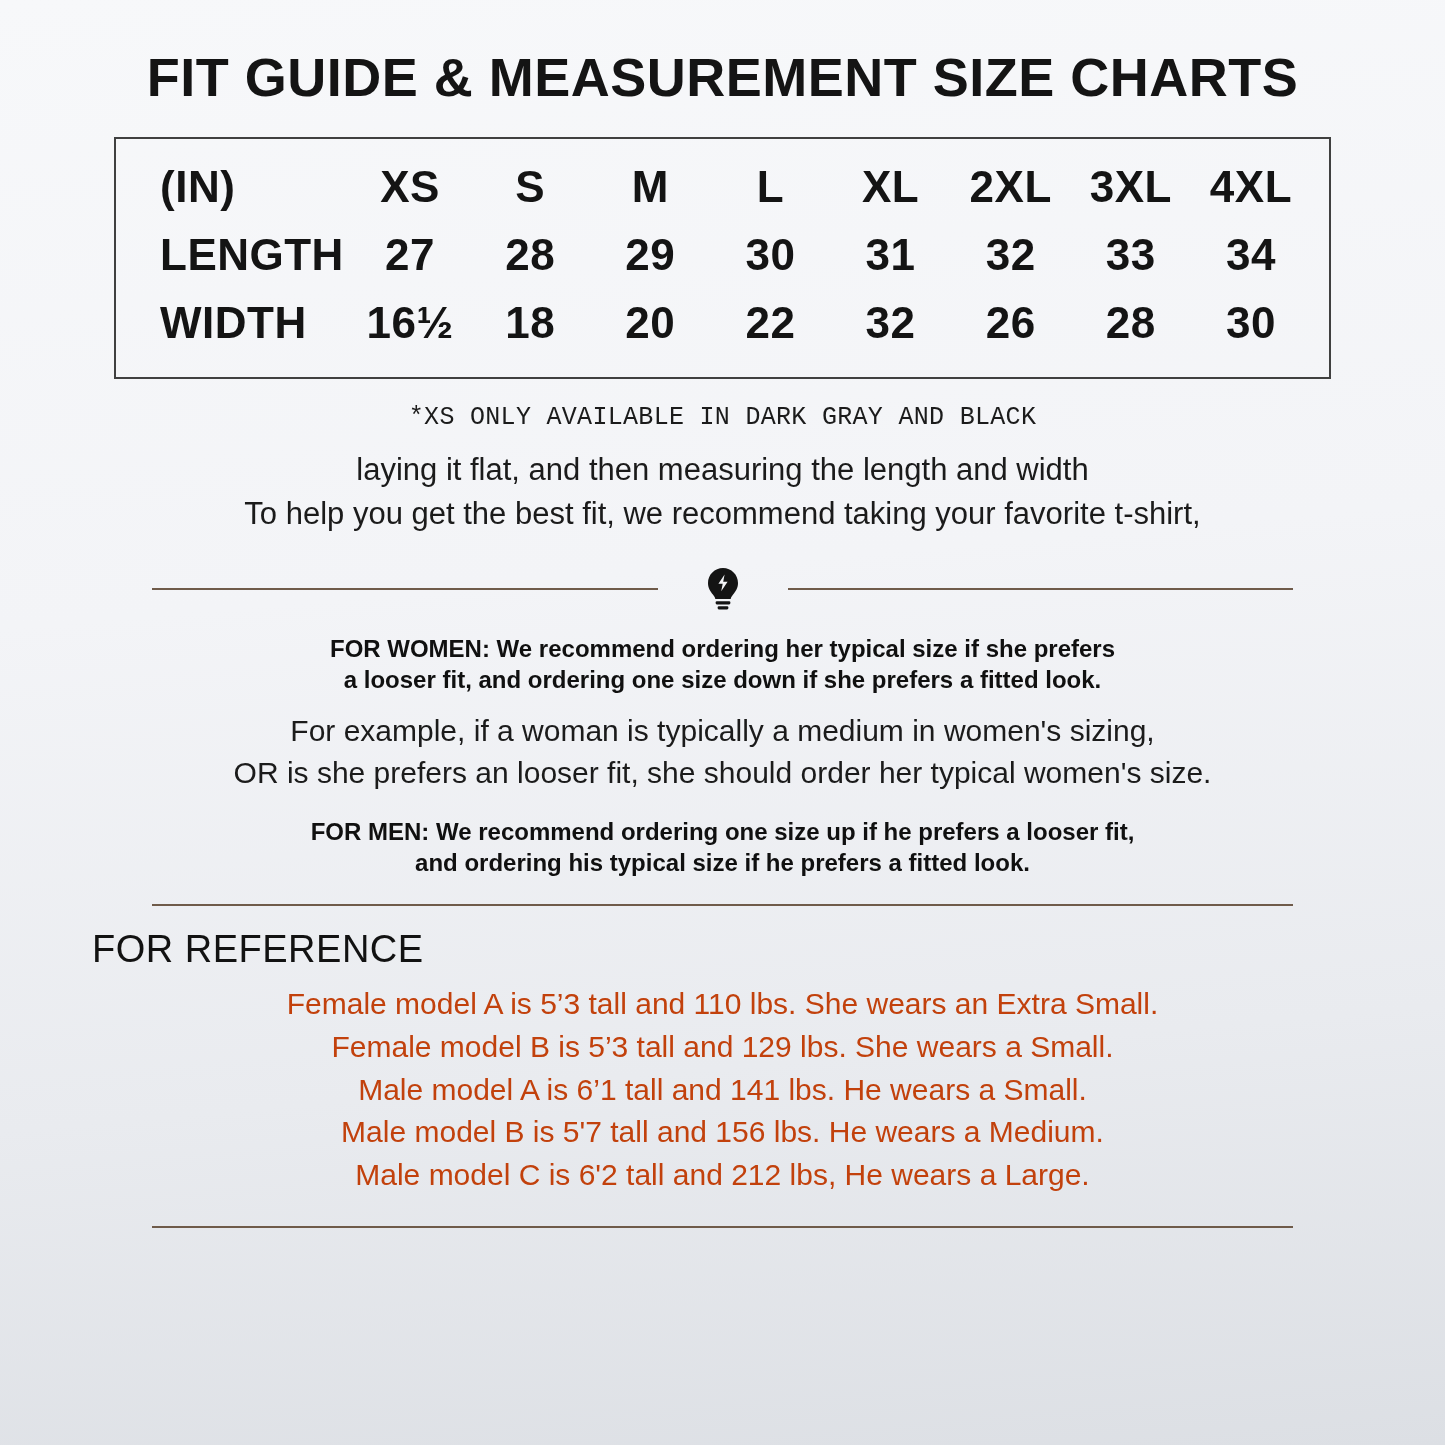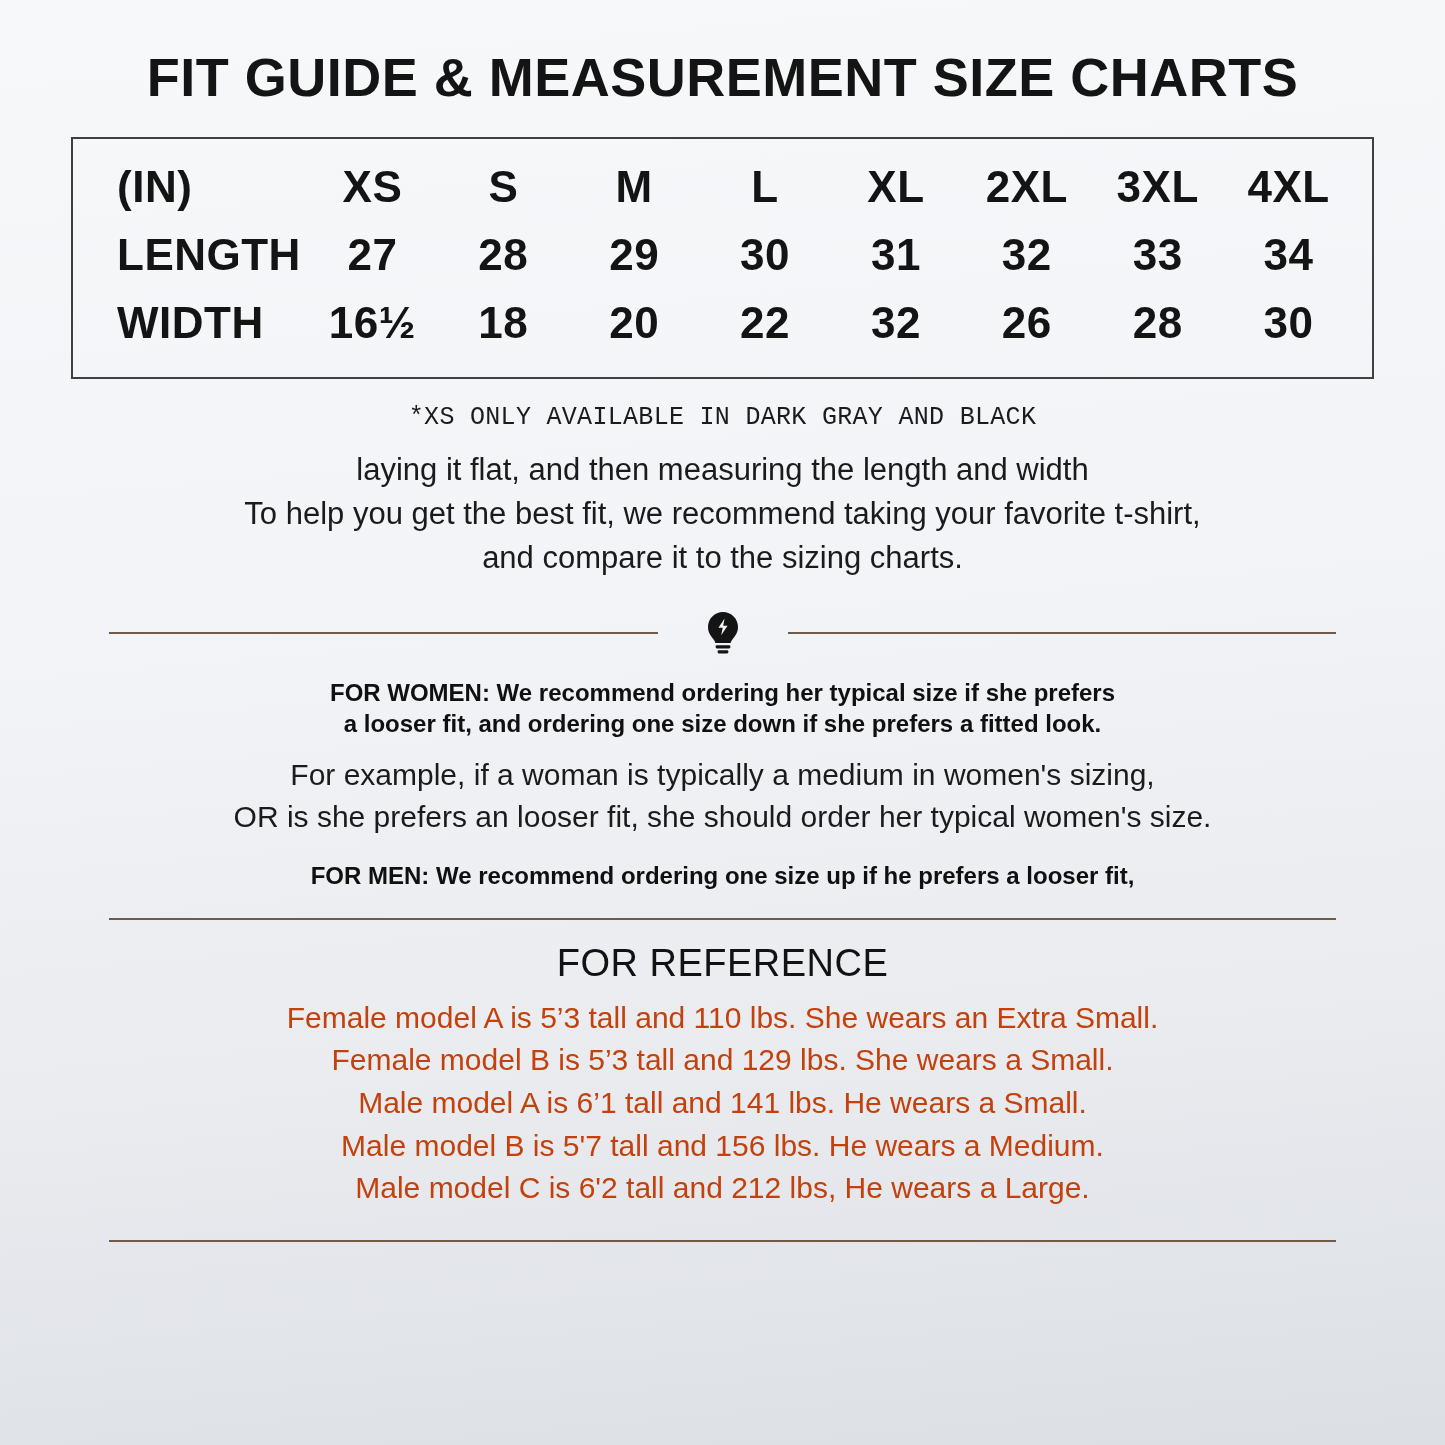--- a/index.html
+++ b/index.html
@@ -11,21 +11,21 @@
     height: 1445px;
     font-family: "Liberation Sans", sans-serif;
     background: linear-gradient(175deg, #f7f8fa 0%, #f3f4f7 40%, #e9ebef 72%, #dcdfe4 100%);
     color: #1b1b1b;
     overflow: hidden;
   }
   .page {
     width: 1445px;
     height: 1271px;
     box-sizing: border-box;
-    padding: 0 49px;
+    padding: 0 92px;
     position: relative;
   }
 
   
   .title {
     text-align: center;
     font-size: 54px;
     font-weight: 700;
     letter-spacing: 0.5px;
     padding-top: 48px;
@@ -119,21 +119,21 @@
   }
 
   .hr-brown {
     height: 2px;
     background: #6f5b4a;
     margin: 26px 60px 0 60px;
   }
 
   
   .ref-title {
-    text-align: center;
+    text-align: left;
     font-size: 38px;
     font-weight: 400;
     margin-top: 22px;
     letter-spacing: 0.5px;
     color: #121212;
   }
   .ref-list {
     text-align: center;
     font-size: 30px;
     line-height: 1.42;
@@ -189,21 +189,20 @@
       </tr>
     </tbody>
       </table>
   </div>
 
   <div class="note">*XS ONLY AVAILABLE IN DARK GRAY AND BLACK</div>
 
   <div class="intro">
     <div>laying it flat, and then measuring the length and width</div>
     <div>To help you get the best fit, we recommend taking your favorite t-shirt,</div>
-    <div>and compare it to the sizing charts.</div>
   </div>
 
   <div class="bulb-divider">
     <div class="line"></div>
     <div class="bulb">
       <svg width="40" height="46" viewBox="0 0 40 46" aria-hidden="true">
         <path d="M20 2 C11.7 2 5 8.7 5 17 c0 5.3 2.7 8.8 4.9 11.6 1.3 1.7 2.1 2.9 2.4 4.4 h15.4 c0.3-1.5 1.1-2.7 2.4-4.4 C32.3 25.8 35 22.3 35 17 35 8.7 28.3 2 20 2 Z" fill="#141414"></path>
         <rect x="12.6" y="35.2" width="14.8" height="3.2" rx="1.3" fill="#141414"></rect>
         <rect x="14.6" y="40.2" width="10.8" height="3.2" rx="1.3" fill="#141414"></rect>
         <path d="M21.6 8.5 l-6.2 9.2 h4.3 l-1.5 7.6 6.4-9.6 h-4.4 z" fill="#f3f4f7"></path>
@@ -217,20 +216,21 @@
     <div>a looser fit, and ordering one size down if she prefers a fitted look.</div>
   </div>
 
   <div class="rec-normal">
     <div>For example, if a woman is typically a medium in women's sizing,</div>
     <div>OR is she prefers an looser fit, she should order her typical women's size.</div>
   </div>
 
   <div class="rec-bold men">
     <div>FOR MEN: We recommend ordering one size up if he prefers a looser fit,</div>
+    <div>and ordering his typical size if he prefers a fitted look.</div>
   </div>
 
   <div class="hr-brown"></div>
 
   <div class="ref-title">FOR REFERENCE</div>
 
   <div class="ref-list">
     <div>Female model A is 5’3 tall and 110 lbs. She wears an Extra Small.</div>
     <div>Female model B is 5’3 tall and 129 lbs. She wears a Small.</div>
     <div>Male model A is 6’1 tall and 141 lbs. He wears a Small.</div>

